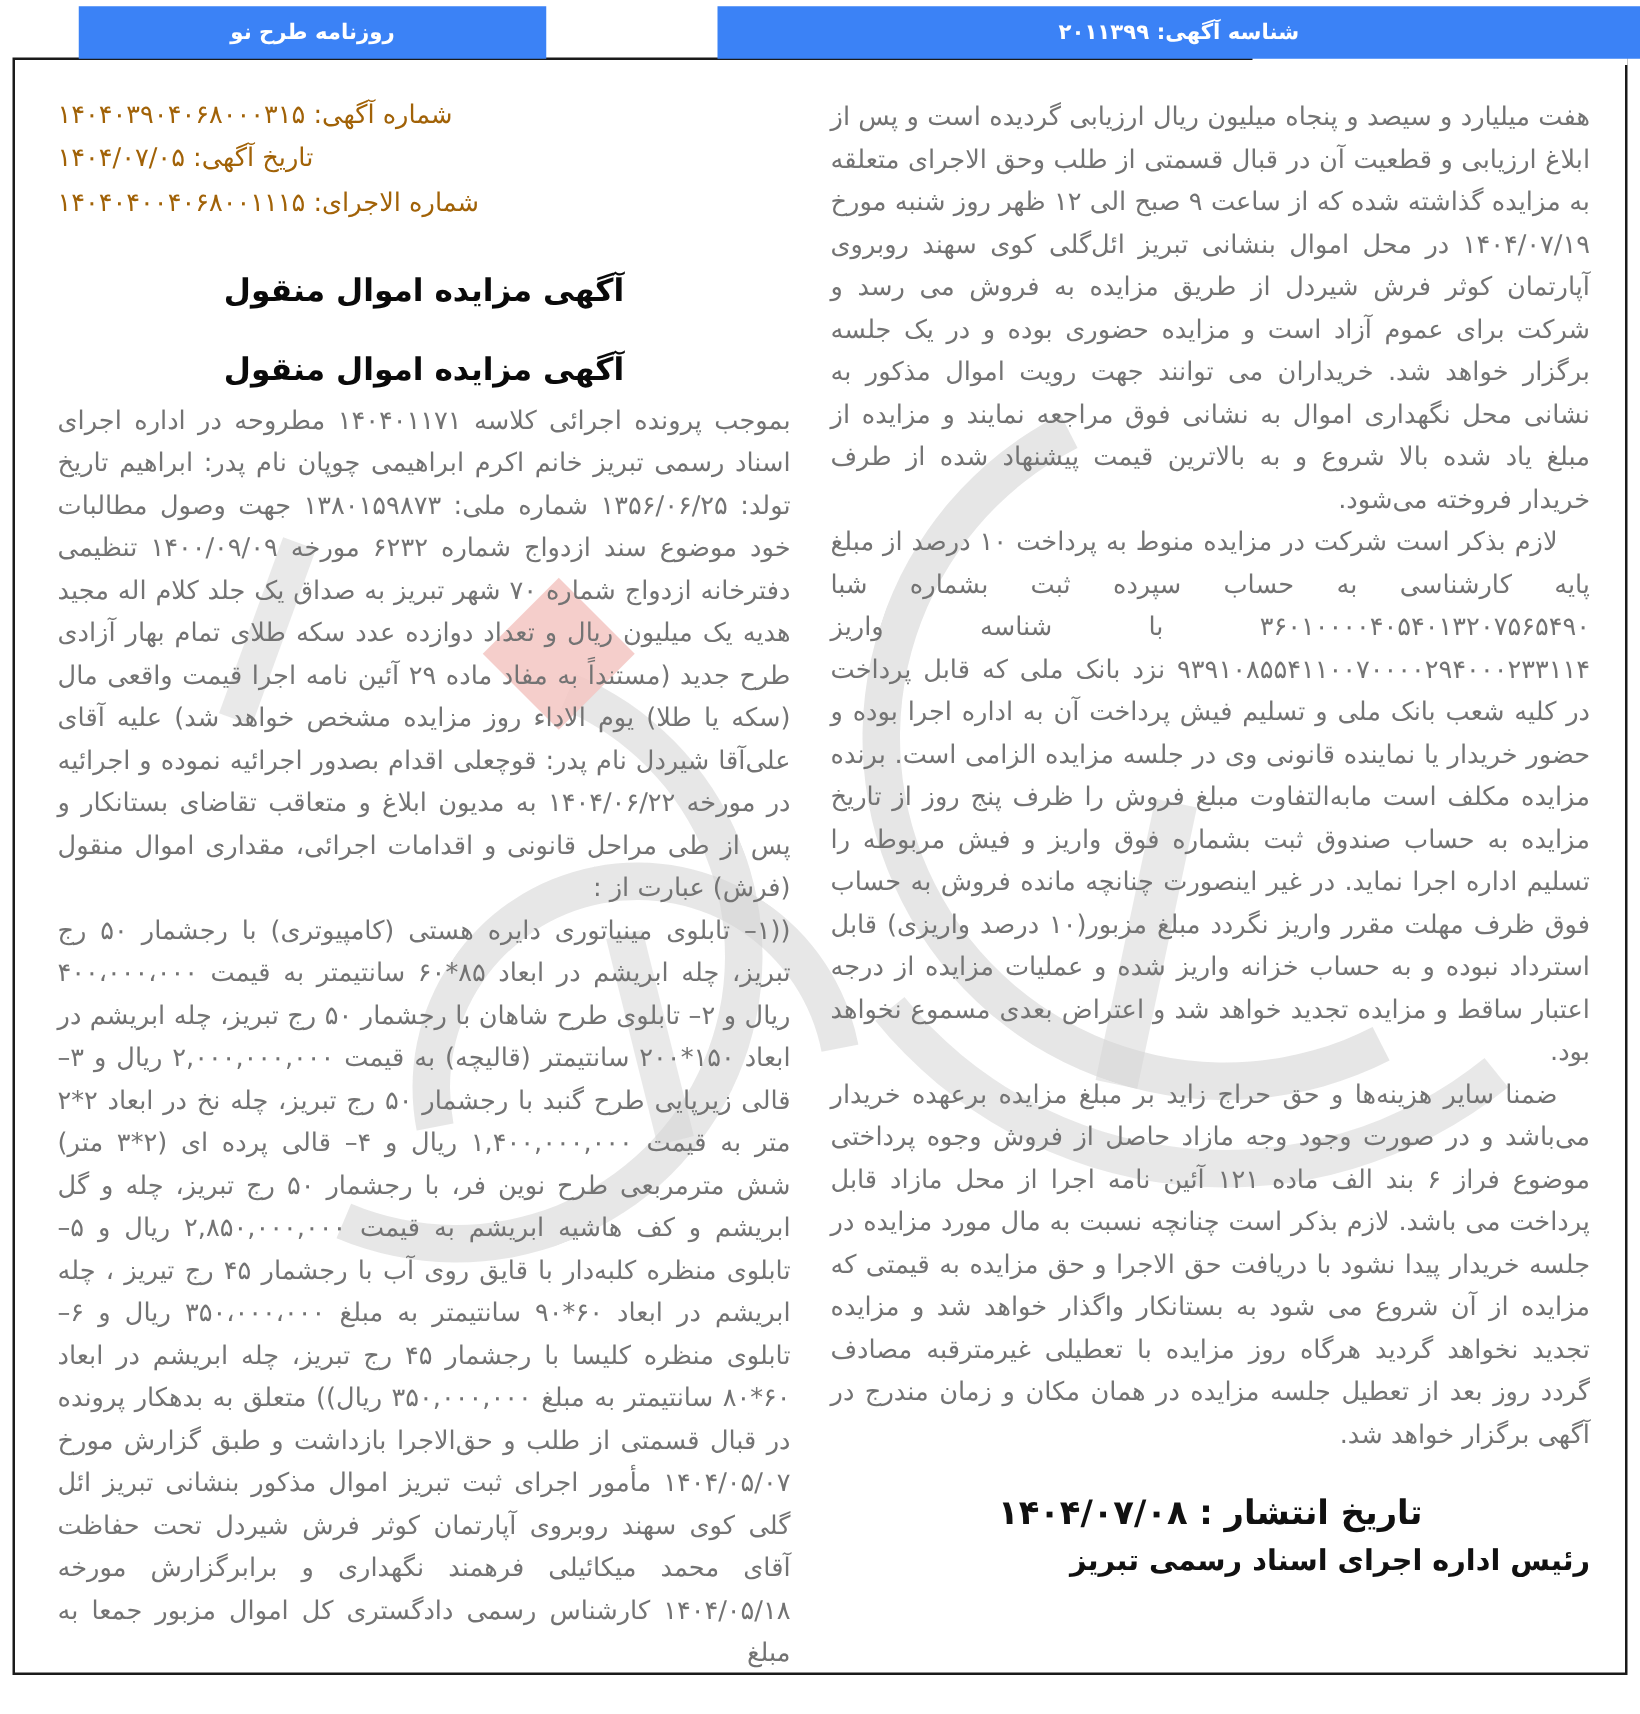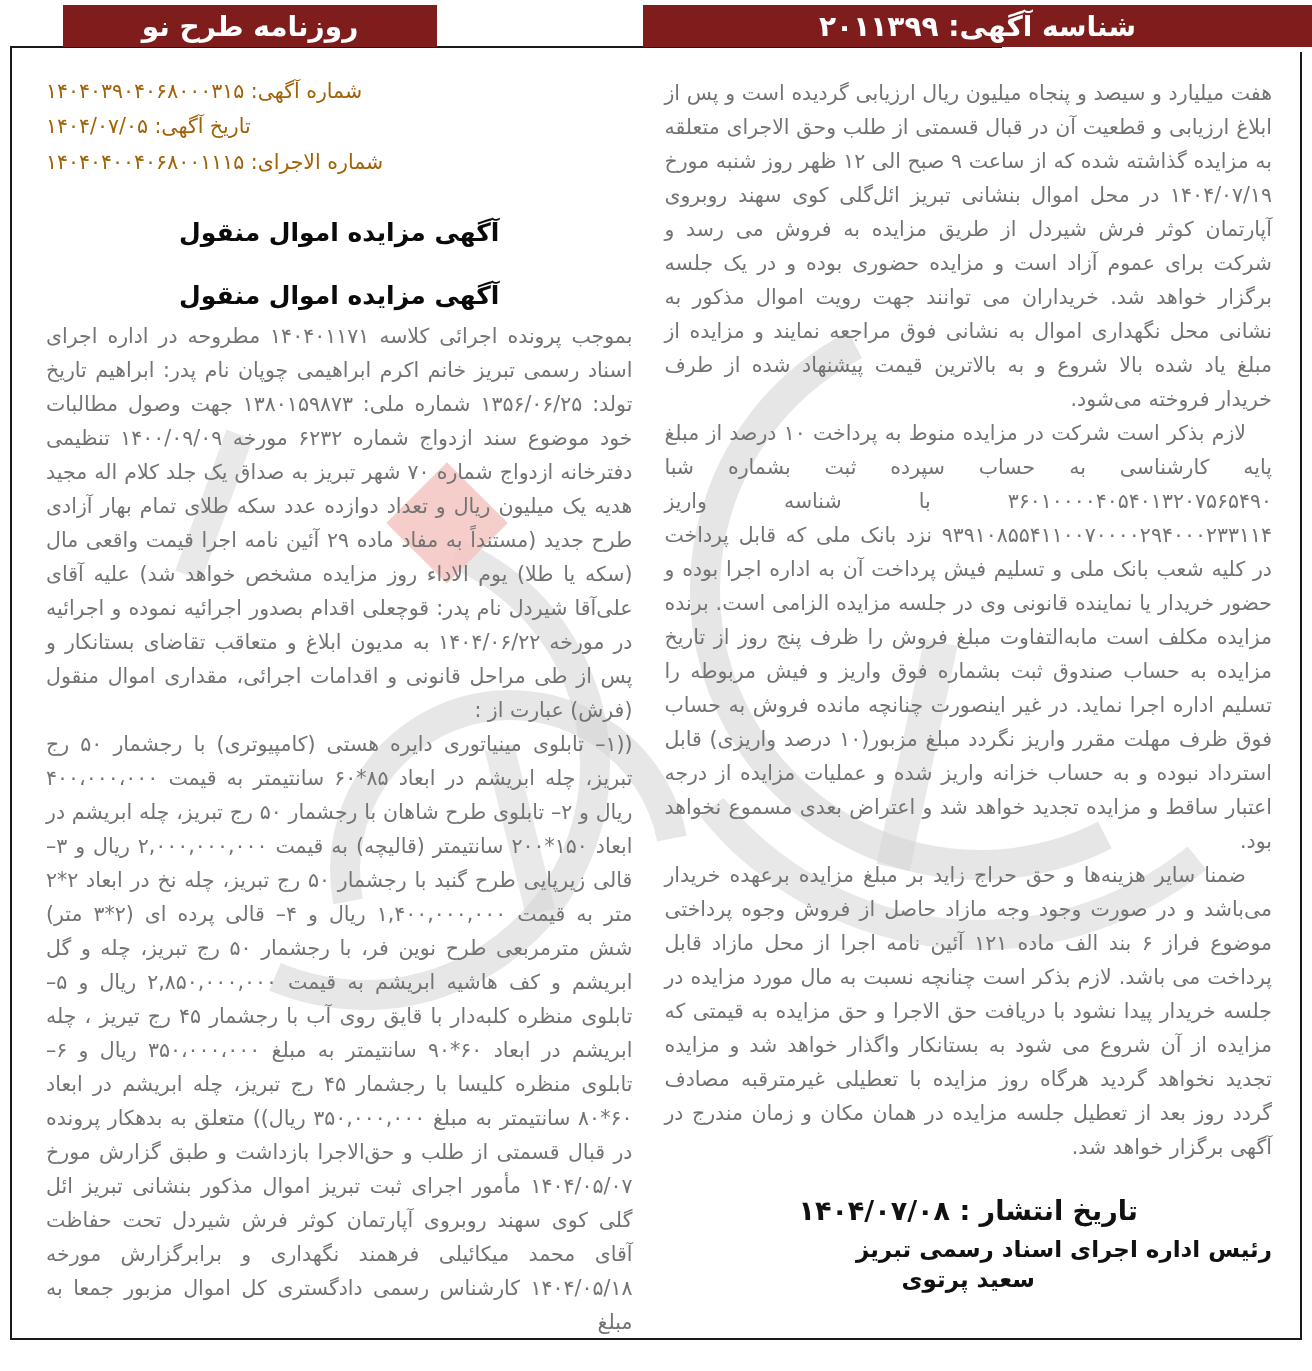--- a/index.html
+++ b/index.html
@@ -80,30 +80,30 @@
   .header {
     position: absolute;
     top: 0; left: 0; right: 0;
     height: 48px;
     z-index: 3;
   }
   .hdr-bar {
     position: absolute;
     top: 5px;
     height: 42px;
-    background: #7f1d1d;
+    background: #3b82f6;
     display: flex;
     align-items: center;
     justify-content: center;
     color: #ffffff;
     font-weight: bold;
-    font-size: 28px;
+    font-size: 17px;
     letter-spacing: .2px;
   }
-  .hdr-bar-right { right: 0; width: 669px; }
+  .hdr-bar-right { right: 0; width: 738px; }
   .hdr-bar-left  { left: 63px; width: 374px; }
 
   
   .frame {
     position: absolute;
     left: 10px;
     top: 46px;
     width: 1292px;
     height: 1294px;
     border: 2px solid #1a1a1a;
@@ -231,21 +231,20 @@
 
   <div class="content">
 
     <div class="col col-left">
       <p class="body">هفت میلیارد و سیصد و پنجاه میلیون ریال ارزیابی گردیده است و پس از ابلاغ ارزیابی و قطعیت آن در قبال قسمتی از طلب وحق الاجرای متعلقه به مزایده گذاشته شده که از ساعت ۹ صبح الی ۱۲ ظهر روز شنبه مورخ ۱۴۰۴/۰۷/۱۹ در محل اموال بنشانی تبریز ائل‌گلی کوی سهند روبروی آپارتمان کوثر فرش شیردل از طریق مزایده به فروش می رسد و شرکت برای عموم آزاد است و مزایده حضوری بوده و در یک جلسه برگزار خواهد شد. خریداران می توانند جهت رویت اموال مذکور به نشانی محل نگهداری اموال به نشانی فوق مراجعه نمایند و مزایده از مبلغ یاد شده بالا شروع و به بالاترین قیمت پیشنهاد شده از طرف خریدار فروخته می‌شود.</p>
       <p class="body indent">لازم بذکر است شرکت در مزایده منوط به پرداخت ۱۰ درصد از مبلغ پایه کارشناسی به حساب سپرده ثبت بشماره شبا ۳۶۰۱۰۰۰۰۴۰۵۴۰۱۳۲۰۷۵۶۵۴۹۰ با شناسه واریز ۹۳۹۱۰۸۵۵۴۱۱۰۰۷۰۰۰۰۲۹۴۰۰۰۲۳۳۱۱۴ نزد بانک ملی که قابل پرداخت در کلیه شعب بانک ملی و تسلیم فیش پرداخت آن به اداره اجرا بوده و حضور خریدار یا نماینده قانونی وی در جلسه مزایده الزامی است. برنده مزایده مکلف است مابه‌التفاوت مبلغ فروش را ظرف پنج روز از تاریخ مزایده به حساب صندوق ثبت بشماره فوق واریز و فیش مربوطه را تسلیم اداره اجرا نماید. در غیر اینصورت چنانچه مانده فروش به حساب فوق ظرف مهلت مقرر واریز نگردد مبلغ مزبور(۱۰ درصد واریزی) قابل استرداد نبوده و به حساب خزانه واریز شده و عملیات مزایده از درجه اعتبار ساقط و مزایده تجدید خواهد شد و اعتراض بعدی مسموع نخواهد بود.</p>
       <p class="body indent">ضمنا سایر هزینه‌ها و حق حراج زاید بر مبلغ مزایده برعهده خریدار می‌باشد و در صورت وجود وجه مازاد حاصل از فروش وجوه پرداختی موضوع فراز ۶ بند الف ماده ۱۲۱ آئین نامه اجرا از محل مازاد قابل پرداخت می باشد. لازم بذکر است چنانچه نسبت به مال مورد مزایده در جلسه خریدار پیدا نشود با دریافت حق الاجرا و حق مزایده به قیمتی که مزایده از آن شروع می شود به بستانکار واگذار خواهد شد و مزایده تجدید نخواهد گردید هرگاه روز مزایده با تعطیلی غیرمترقبه مصادف گردد روز بعد از تعطیل جلسه مزایده در همان مکان و زمان مندرج در آگهی برگزار خواهد شد.</p>
 
       <div class="pub-date">تاریخ انتشار : ۱۴۰۴/۰۷/۰۸</div>
       <div class="sign-role">رئیس اداره اجرای اسناد رسمی تبریز</div>
-      <div class="sign-name">سعید پرتوی</div>
       <div class="spacer"></div>
     </div>
 
     <div class="col col-right">
       <div class="meta-line">شماره آگهی: ۱۴۰۴۰۳۹۰۴۰۶۸۰۰۰۳۱۵</div>
       <div class="meta-line">تاریخ آگهی: ۱۴۰۴/۰۷/۰۵</div>
       <div class="meta-line">شماره الاجرای: ۱۴۰۴۰۴۰۰۴۰۶۸۰۰۱۱۱۵</div>
 
       <div class="title">آگهی مزایده اموال منقول</div>
       <div class="title-2">آگهی مزایده اموال منقول</div>

